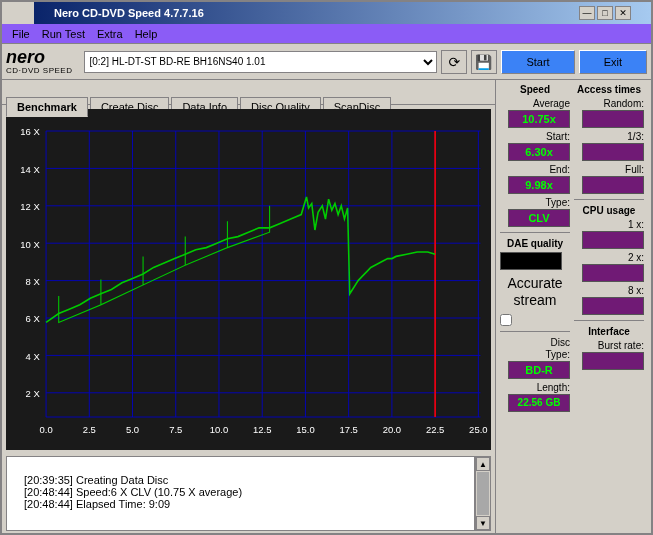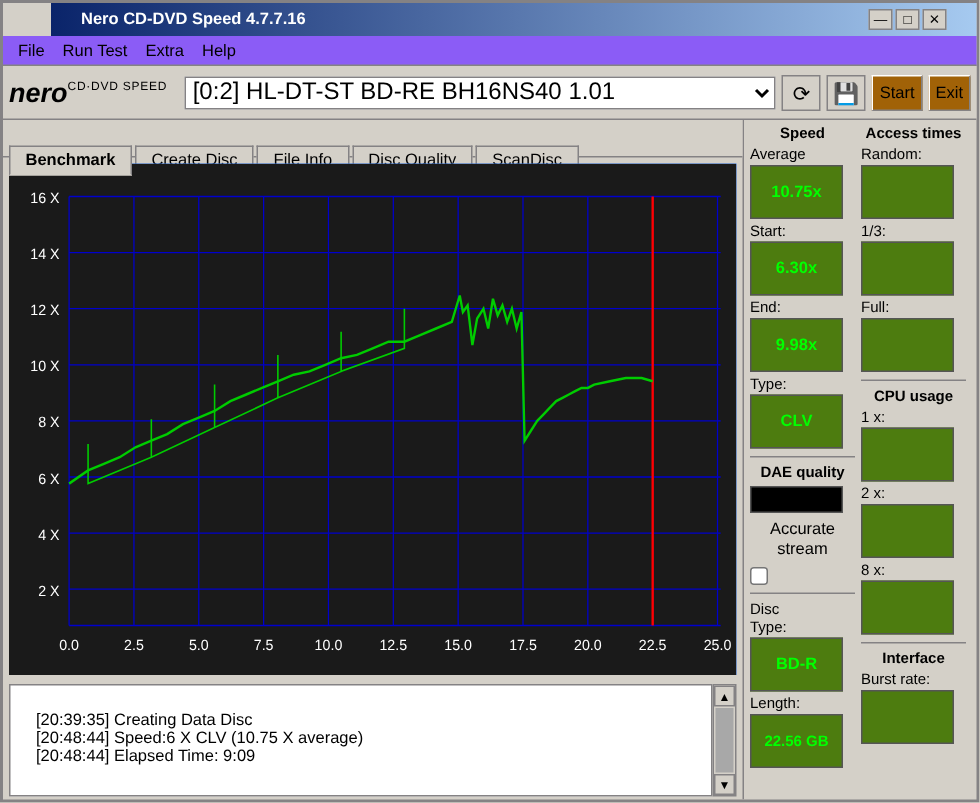--- a/index.html
+++ b/index.html
@@ -77,46 +77,46 @@
       height: 36px;
       display: flex;
       align-items: center;
       padding: 2px 4px;
       gap: 4px;
       border-bottom: 1px solid #848284;
       flex-shrink: 0;
     }
     .nero-logo {
       display: flex;
-      flex-direction: row;
+      flex-direction: column;
       margin-right: 8px;
     }
     .nero-logo .nero-text {
       font-size: 16px;
       font-weight: bold;
       color: #000;
       line-height: 1;
       font-style: italic;
     }
     .nero-logo .cd-dvd-text {
       font-size: 8px;
       color: #000;
       letter-spacing: 1px;
     }
     .drive-select {
       flex: 1;
       height: 22px;
-      font-size: 16px;
+      font-size: 10px;
       background: white;
       border: 1px solid #848284;
     }
     .toolbar-btn {
       height: 24px;
-      padding: 2px 4px;
-      background: #a16207;
+      padding: 2px 24px;
+      background: #3b82f6;
       border: 1px solid #848284;
       cursor: pointer;
       font-size: 11px;
       border-top-color: #fff;
       border-left-color: #fff;
     }
     .icon-btn {
       width: 26px;
       height: 24px;
       background: #d4d0c8;
@@ -203,37 +203,37 @@
 
     .stats-col {
       display: flex;
       flex-direction: column;
       gap: 3px;
     }
 
     .stat-group {
       display: flex;
       flex-direction: column;
-      align-items: flex-start;
+      align-items: flex-end;
     }
 
     .stat-label {
       font-size: 10px;
       color: #000;
       text-align: center;
       line-height: 1.2;
     }
 
     .stat-value-box {
-      background: #4d7c0f;
+      background: #701a75;
       color: #fff;
       font-size: 11px;
       font-weight: bold;
       width: 62px;
-      height: 36px;
+      height: 18px;
       display: flex;
       align-items: center;
       justify-content: center;
       border: 1px solid #555;
     }
 
     .stat-value-box.green-text {
       color: #00ff00;
     }
 
@@ -334,21 +334,21 @@
     <button class="toolbar-btn">Exit</button>
   </div>
 
   <div class="main-content">
 
     <div class="left-panel">
 
       <div class="tabs">
         <div class="tab active">Benchmark</div>
         <div class="tab">Create Disc</div>
-        <div class="tab">File Info</div>
+        <div class="tab">Data Info</div>
         <div class="tab">Disc Quality</div>
         <div class="tab">ScanDisc</div>
       </div>
 
       <div class="chart-container">
         <svg class="chart-svg" viewBox="0 0 460 310" preserveAspectRatio="none">
 
           <rect width="460" height="310" fill="#1a1a1a"></rect>
 
           <line x1="38" y1="20" x2="450" y2="20" stroke="#0000cc" stroke-width="0.8"></line>
@@ -500,21 +500,21 @@
           </div>
           <div class="stat-group">
             <div class="stat-label">Type:</div>
             <div class="stat-value-box green-text">CLV</div>
           </div>
 
           <div class="divider-h"></div>
 
           <div class="section-header">DAE quality</div>
           <div class="stat-value-box" style="width:62px;height:18px;background:#000;"></div>
-          <div class="stat-label" style="font-size:11px;margin-top:2px;">Accurate stream</div>
+          <div class="stat-label" style="font-size:14px;margin-top:2px;">Accurate stream</div>
           <div class="checkbox-area">
             <input type="checkbox" style="">
           </div>
 
           <div class="divider-h"></div>
 
           <div class="stat-group">
             <div class="stat-label">
               <span>Disc</span>
             </div>

